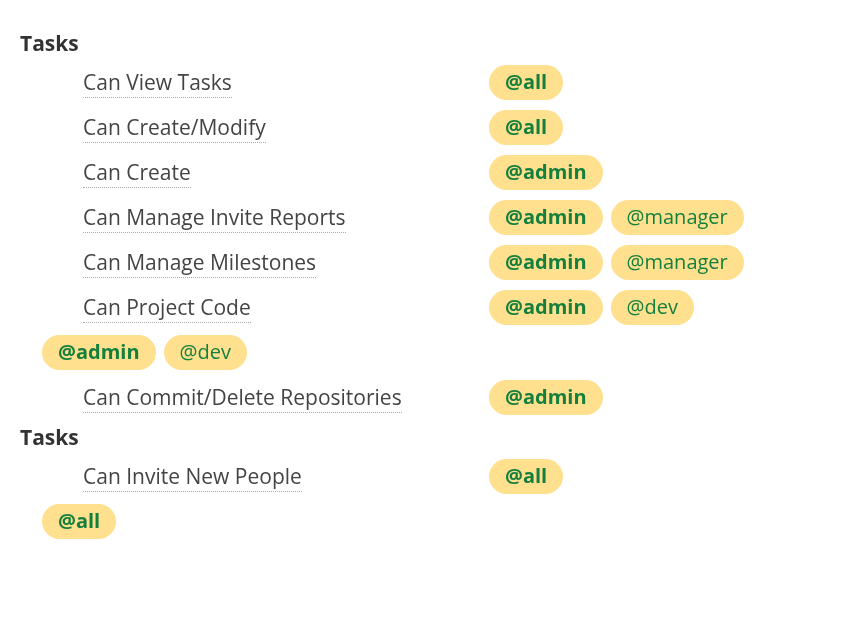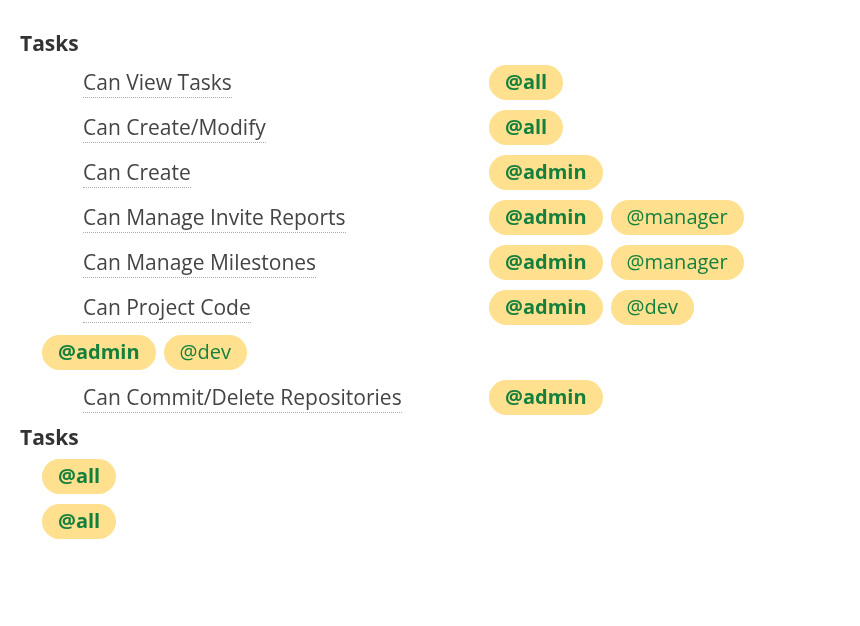--- a/index.html
+++ b/index.html
@@ -112,20 +112,21 @@
       </div>
     </div>
     <div class="perm-row">
       <div class="perm-label"><span>Can Commit/Delete Repositories</span></div>
       <div class="perm-tags">
         <span class="tag primary">@admin</span>
       </div>
     </div>
     <div class="section-header">Tasks</div>
     <div class="perm-row">
+      <div class="perm-label"><span>Can Invite New People</span></div>
       <div class="perm-tags">
         <span class="tag primary">@all</span>
       </div>
     </div>
     <div class="perm-row">
       <div class="perm-tags">
         <span class="tag primary">@all</span>
       </div>
     </div>
   </div>

